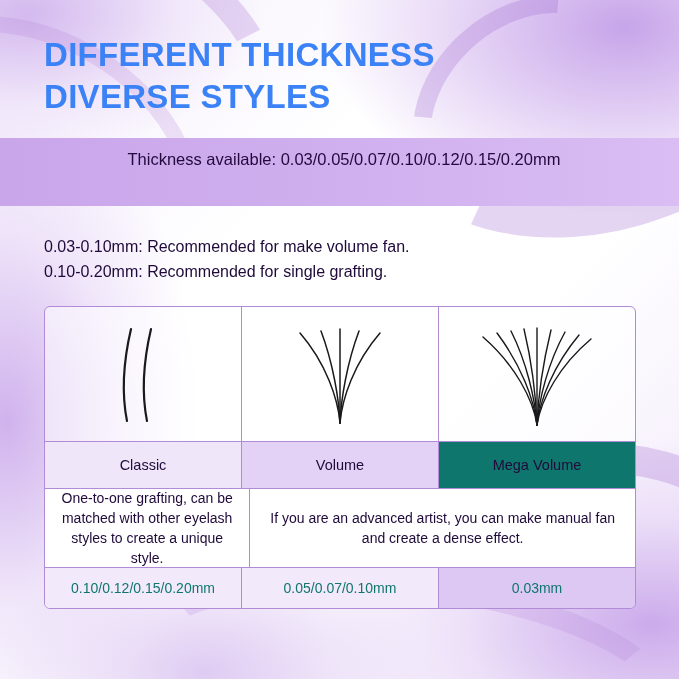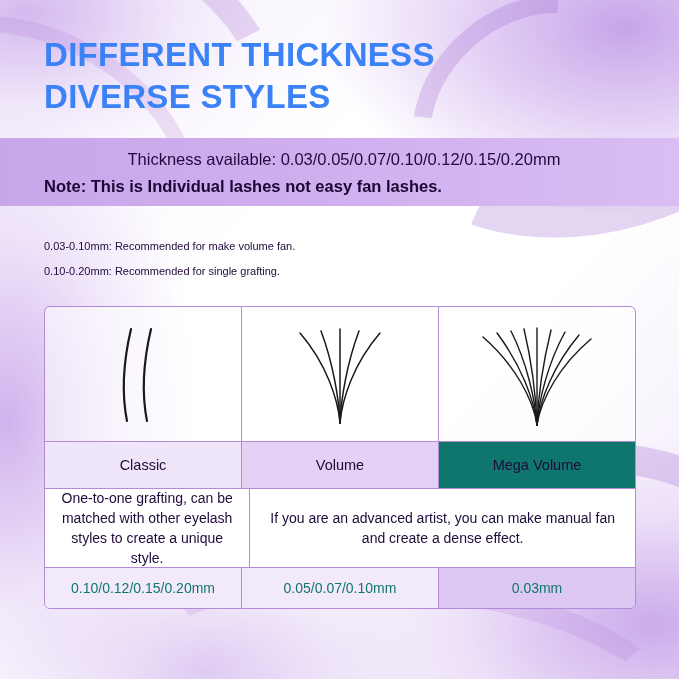--- a/index.html
+++ b/index.html
@@ -86,21 +86,21 @@
   .band-inner .l1 { font-weight: normal; color: #24093f; text-align: center; }
   .band-inner .l2 { font-weight: bold; color: #1b0733; }
 
   
   .recs {
     position: absolute;
     left: 44px;
     top: 234px;
     width: 600px;
     color: #1f0a3a;
-    font-size: 11px;
+    font-size: 16px;
     line-height: 25px;
   }
 
   
   .table-wrap {
     position: absolute;
     left: 44px;
     top: 306px;
     width: 590px;
     border: 1px solid #b18bd6;
@@ -178,21 +178,20 @@
   <div class="content">
 
     <div class="heading">
       <span class="line1">DIFFERENT THICKNESS</span>
       <span class="line2">DIVERSE STYLES</span>
     </div>
 
     <div class="band"></div>
     <div class="band-inner">
       <div class="l1">Thickness available: 0.03/0.05/0.07/0.10/0.12/0.15/0.20mm</div>
-      <div class="l2">Note: This is Individual lashes not easy fan lashes.</div>
     </div>
 
     <div class="recs">
       <div>0.03-0.10mm: Recommended for make volume fan.</div>
       <div>0.10-0.20mm: Recommended for single grafting.</div>
     </div>
 
     <div class="table-wrap">
 
       <div class="row row-img">

